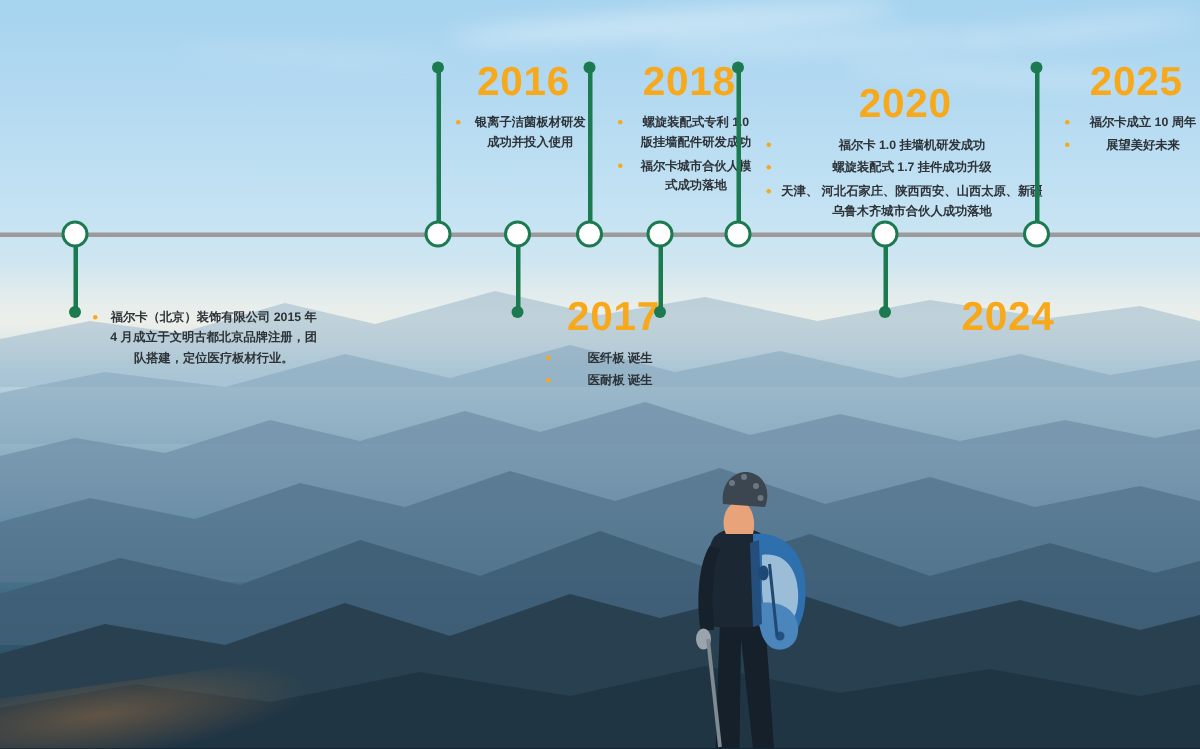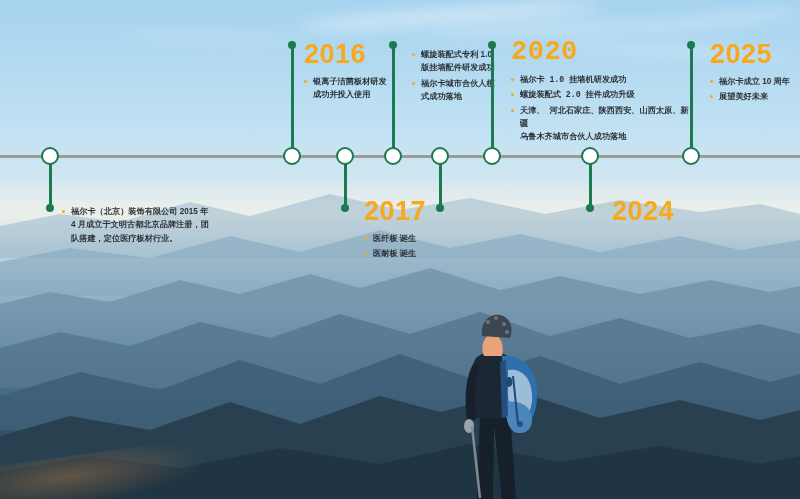--- a/index.html
+++ b/index.html
@@ -110,21 +110,21 @@
     position: absolute;
     left: -2.5px;
     width: 8px; height: 8px;
     border-radius: 50%;
     background: #1b7a4f;
   }
   .stem.up::after    { top: -4px; }
   .stem.down::after  { bottom: -4px; }
 
   
-  .entry { position: absolute; }
+  .entry { position: absolute; text-align: center; }
   .year {
     font-size: 27px;
     font-weight: 700;
     color: #f7a81b;
     letter-spacing: 0.5px;
     line-height: 1;
     white-space: nowrap;
   }
   .bullets { margin: 7px 0 0 0; padding: 0; list-style: none; }
   .bullets li {
@@ -238,38 +238,39 @@
       <div class="entry" style="left: 364px; top: 198px; width: 90px;">
         <div class="year">2017</div>
         <ul class="bullets">
           <li>医纤板 诞生</li>
           <li>医耐板 诞生</li>
         </ul>
       </div>
       <div class="stem up" style="left: 393px; top: 45px; height: 110px;"></div>
       <div class="node" style="left: 393px;"></div>
       <div class="entry" style="left: 412px; top: 41px; width: 95px;">
+        <div class="year">2018</div>
         <ul class="bullets">
           <li>螺旋装配式专利 1.0
 版挂墙配件研发成功</li>
           <li>福尔卡城市合伙人模
 式成功落地</li>
         </ul>
       </div>
       <div class="stem down" style="left: 440px; top: 155px; height: 53px;"></div>
       <div class="node" style="left: 440px;"></div>
       <div class="entry" style="left: 460px; top: 198px; width: 100px;">
       </div>
       <div class="stem up" style="left: 492px; top: 45px; height: 110px;"></div>
       <div class="node" style="left: 492px;"></div>
-      <div class="entry" style="left: 511px; top: 39px; width: 185px; font-family: Liberation Mono, monospace;">
+      <div class="entry" style="left: 511px; top: 56px; width: 185px;">
         <div class="year">2020</div>
         <ul class="bullets">
           <li>福尔卡 1.0 挂墙机研发成功</li>
-          <li>螺旋装配式 2.0 挂件成功升级</li>
+          <li>螺旋装配式 1.7 挂件成功升级</li>
           <li>天津、 河北石家庄、陕西西安、山西太原、新疆
 乌鲁木齐城市合伙人成功落地</li>
         </ul>
       </div>
       <div class="stem down" style="left: 590px; top: 155px; height: 53px;"></div>
       <div class="node" style="left: 590px;"></div>
       <div class="entry" style="left: 612px; top: 198px; width: 120px;">
         <div class="year">2024</div>
       </div>
       <div class="stem up" style="left: 691px; top: 45px; height: 110px;"></div>

